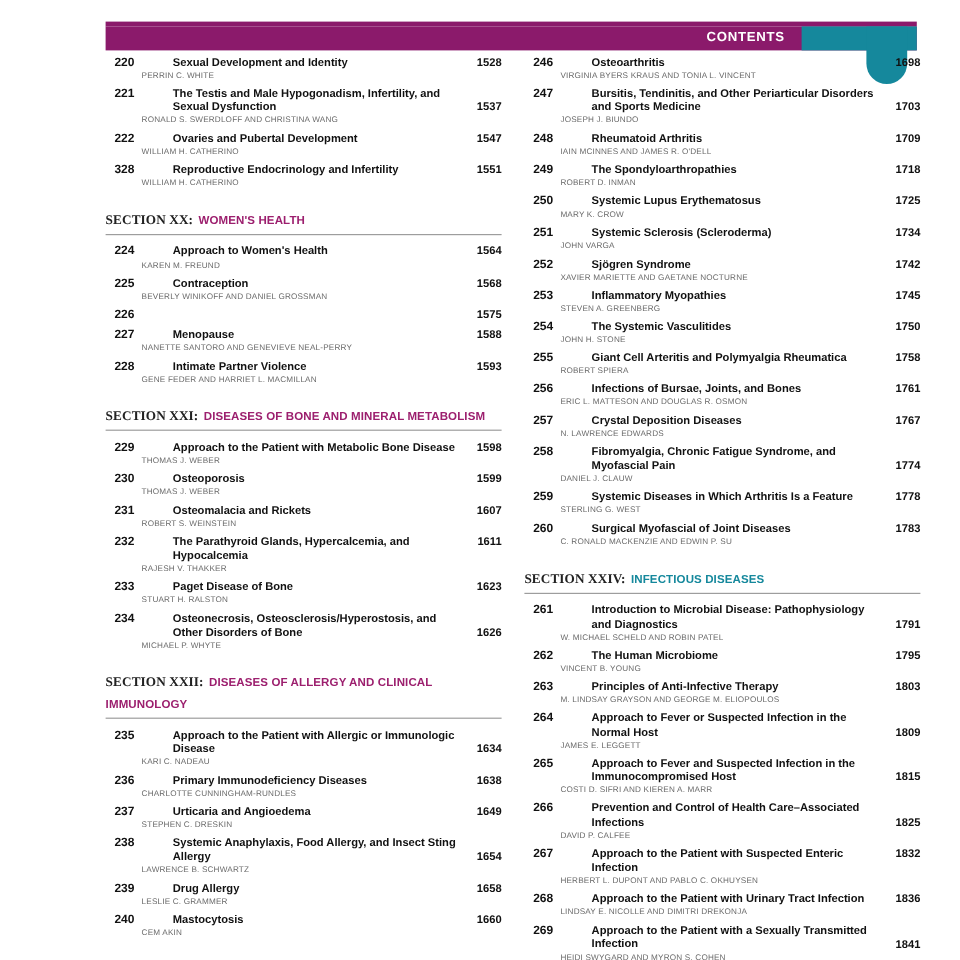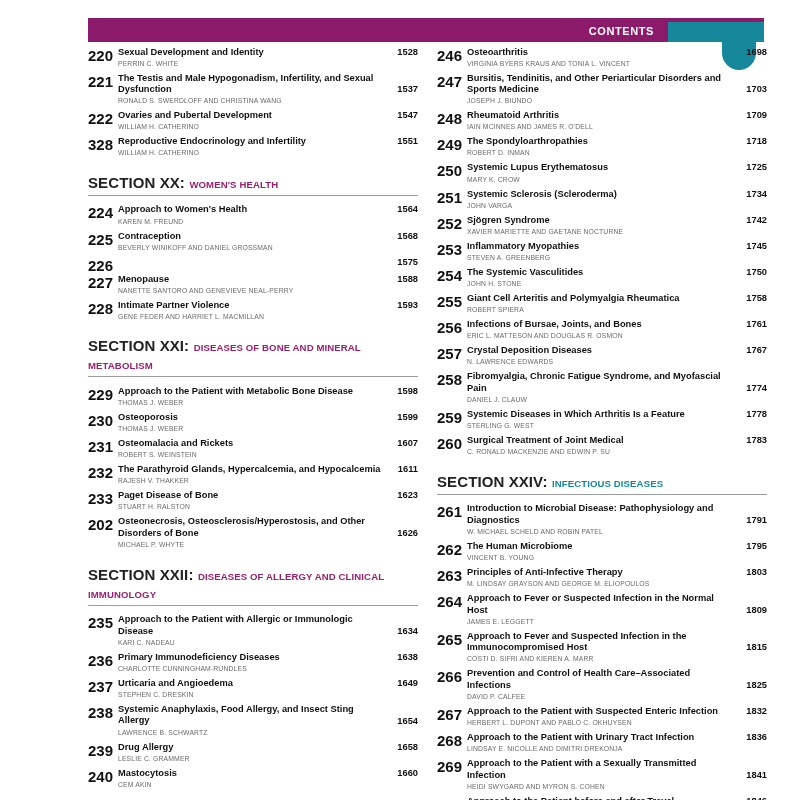--- a/index.html
+++ b/index.html
@@ -45,41 +45,41 @@
   .col-left{left:88px;}
   .col-right{left:437px;}
 
   
   .sec{
     margin:14px 0 6px 0;
     border-bottom:1.2px solid #9d9d9d;
     padding-bottom:3px;
   }
   .sec .label{
-    font-size:15px;font-weight:bold;color:#222;letter-spacing:.1px;
+    font-size:11px;font-weight:bold;color:#222;letter-spacing:.1px;font-family:Liberation Serif, serif;
   }
   .sec .title{
     font-size:9.6px;font-weight:bold;color:#9c1f6e;letter-spacing:.1px;
   }
   .sec.teal .title{color:#15889c;}
 
   
   .entry{
     position:relative;
     padding:2.5px 0 2.5px 0;
     min-height:12px;
   }
   .num{
     position:absolute;left:0;top:2.5px;
     width:24px;text-align:right;
-    font-size:15px;font-weight:bold;color:#111;
+    font-size:10px;font-weight:bold;color:#111;
   }
   .body{margin-left:30px;padding-right:36px;}
   .ttl{
-    font-size:9.3px;font-weight:bold;color:#111;line-height:11.6px;
+    font-size:9.3px;font-weight:bold;color:#111;line-height:11.6px;margin-left:26px;
   }
   .auth{
     font-size:6.8px;color:#6a6a6a;letter-spacing:.15px;
     line-height:9px;margin-top:0.5px;text-transform:uppercase;
   }
   .pg{
     position:absolute;right:0;top:2.5px;
     font-size:9.3px;font-weight:bold;color:#111;
   }
 </style>
@@ -202,21 +202,21 @@
       </div>
       <div class="entry">
         <div class="num">233</div>
         <div class="body">
           <div class="ttl">Paget Disease of Bone</div>
           <div class="auth">STUART H. RALSTON</div>
         </div>
         <div class="pg">1623</div>
       </div>
       <div class="entry">
-        <div class="num">202</div>
+        <div class="num">234</div>
         <div class="body">
           <div class="ttl">Osteonecrosis, Osteosclerosis/Hyperostosis, and Other Disorders of Bone</div>
           <div class="auth">MICHAEL P. WHYTE</div>
         </div>
         <div class="pg" style="top: 14.1875px;">1626</div>
       </div>
       <div class="sec"><span class="label">SECTION XXII:</span> <span class="title" style="color: rgb(156, 31, 110);">DISEASES OF ALLERGY AND CLINICAL IMMUNOLOGY</span></div>
       <div class="entry">
         <div class="num">235</div>
         <div class="body">
@@ -376,21 +376,21 @@
         <div class="num">259</div>
         <div class="body">
           <div class="ttl">Systemic Diseases in Which Arthritis Is a Feature</div>
           <div class="auth">STERLING G. WEST</div>
         </div>
         <div class="pg">1778</div>
       </div>
       <div class="entry">
         <div class="num">260</div>
         <div class="body">
-          <div class="ttl">Surgical Treatment of Joint Medical</div>
+          <div class="ttl">Surgical Myofascial of Joint Diseases</div>
           <div class="auth">C. RONALD MacKENZIE AND EDWIN P. SU</div>
         </div>
         <div class="pg">1783</div>
       </div>
       <div class="sec teal"><span class="label">SECTION XXIV:</span> <span class="title" style="color: rgb(21, 136, 156);">INFECTIOUS DISEASES</span></div>
       <div class="entry">
         <div class="num">261</div>
         <div class="body">
           <div class="ttl">Introduction to Microbial Disease: Pathophysiology and Diagnostics</div>
           <div class="auth">W. MICHAEL SCHELD AND ROBIN PATEL</div>

